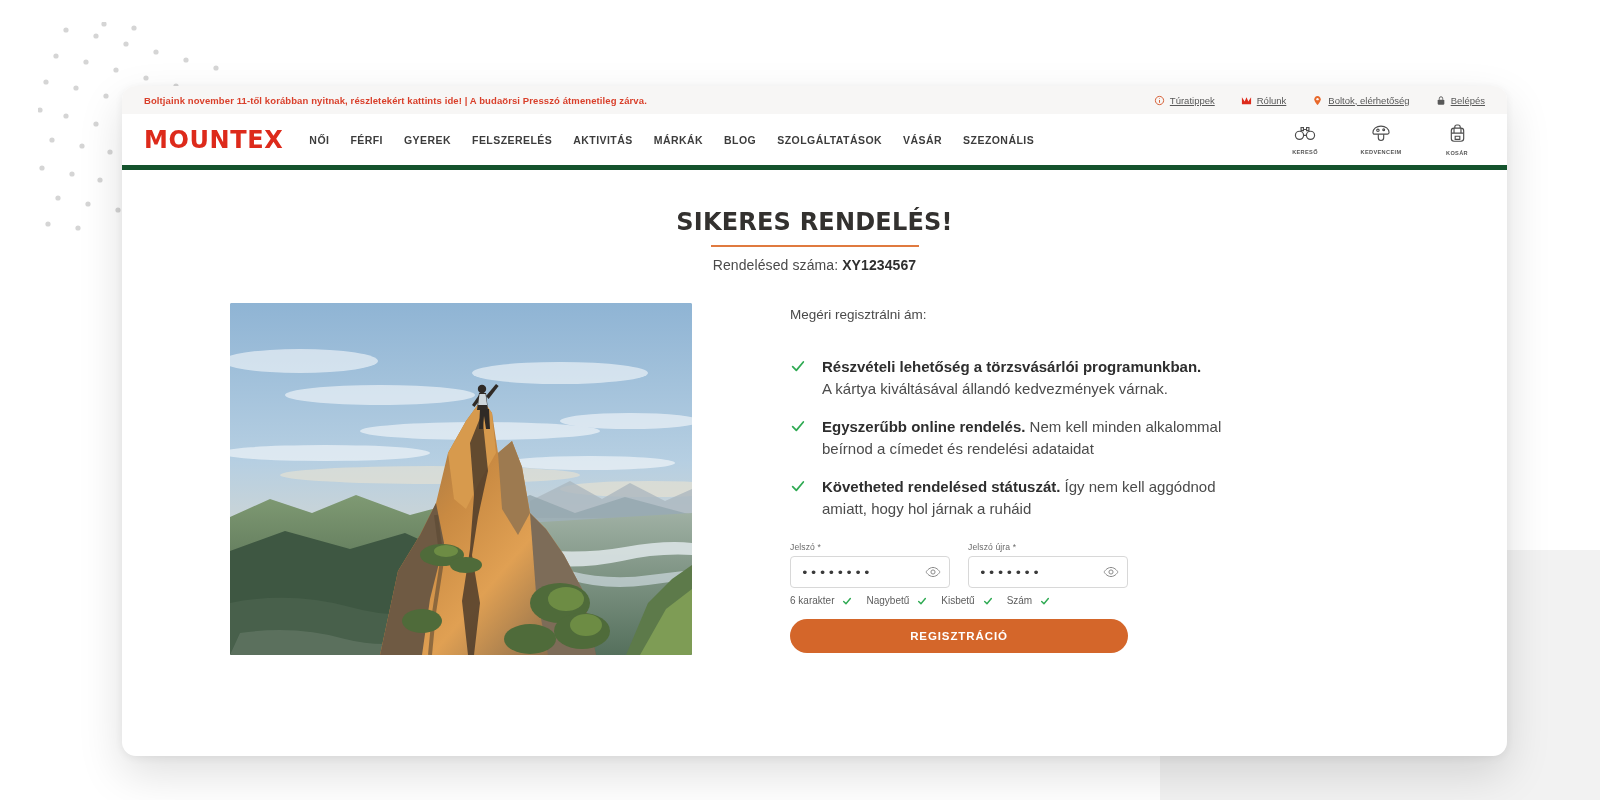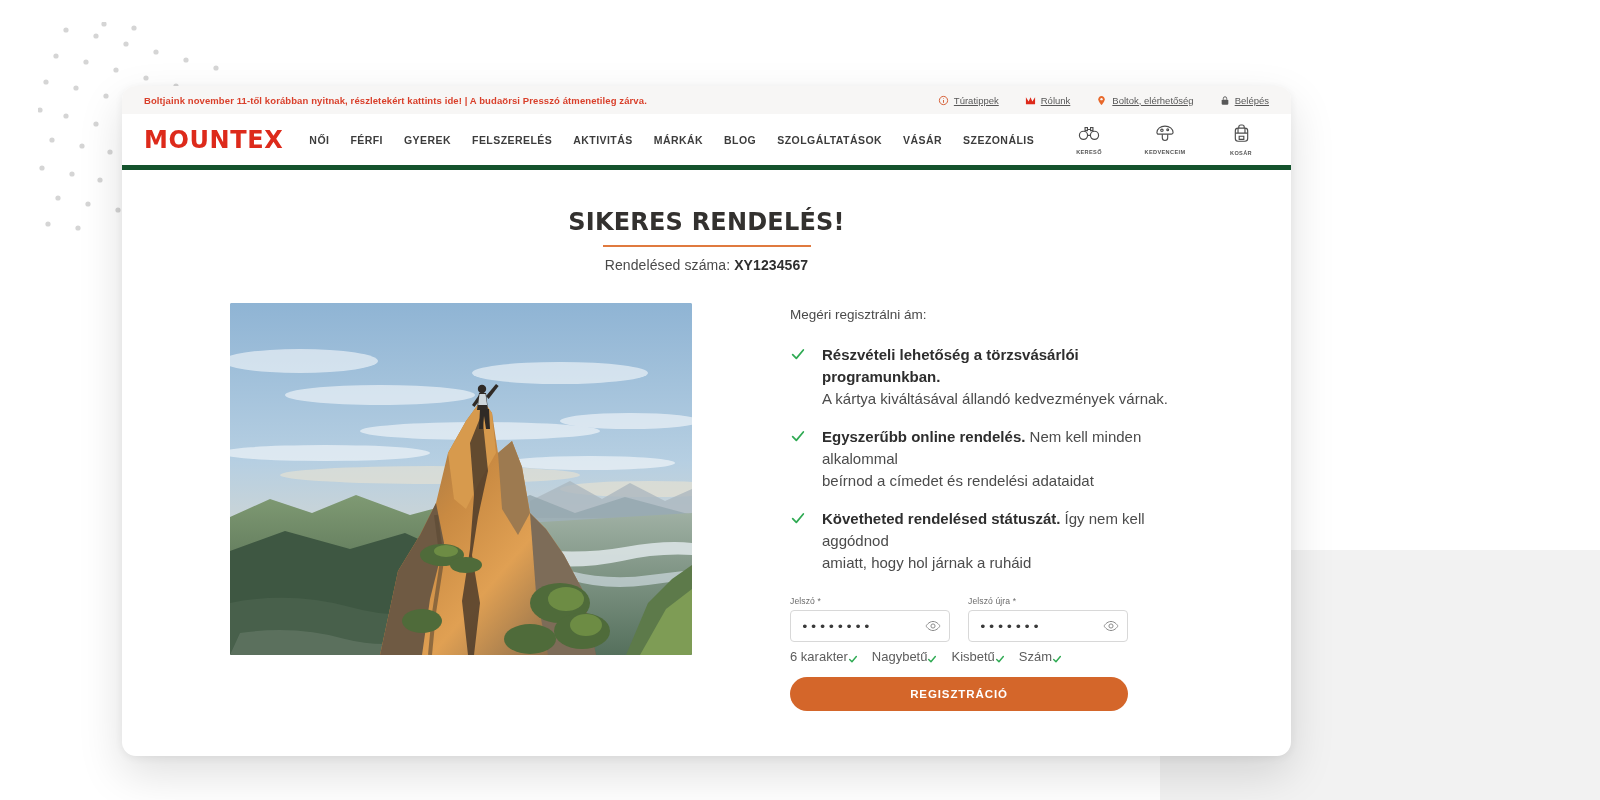--- a/index.html
+++ b/index.html
@@ -16,21 +16,21 @@
     position:absolute; left:38px; top:22px; width:200px; height:210px;
     z-index:0; pointer-events:none;
   }
   #deco-block {
     position:absolute; right:0; bottom:0; width:440px; height:250px;
     background:#f2f2f2; border-radius:28px 0 0 0; z-index:0;
   }
 
   
   #page-card {
-    position:absolute; left:122px; top:86px; width:1169px; height:670px;
+    position:absolute; left:122px; top:86px; width:1385px; height:670px;
     background:#ffffff; border-radius:14px; overflow:hidden; z-index:2;
     box-shadow:0 18px 45px rgba(0,0,0,.13), 0 2px 8px rgba(0,0,0,.06);
   }
 
   
   .topbar {
     height:28px; background:#f7f6f5; display:flex; align-items:center;
     padding:0 22px; font-size:9.5px; position:relative;
   }
   .topbar-msg { color:#d93f2a; font-weight:700; letter-spacing:.1px; white-space:nowrap; }
@@ -81,21 +81,21 @@
   .col-right { flex:1; padding-left:98px; padding-top:4px; }
 
   
   .photo {
     width:462px; height:352px; border-radius:2px; overflow:hidden;
     position:relative; background:#8aa9c4;
   }
   .photo svg { display:block; width:100%; height:100%; }
 
   
-  .intro { font-size:13.5px; color:#4a4a4a; margin-bottom:22px; }
+  .intro { font-size:13.5px; color:#4a4a4a; margin-bottom:34px; }
   .benefit { display:flex; gap:16px; margin-bottom:16px; }
   .check {
     flex:none; width:16px; height:16px; margin-top:2px;
     color:#2faa53;
   }
   .benefit-txt { font-size:15px; line-height:1.47; color:#4b4b4b; max-width:400px; }
   .benefit-txt b { color:#2e2e2e; font-weight:700; }
 
   
   .pw-row { display:flex; gap:18px; margin-top:22px; }
@@ -105,21 +105,21 @@
     height:32px; border:1px solid #d8d8d8; border-radius:4px; background:#fff;
     display:flex; align-items:center; padding:0 8px 0 10px;
   }
   .pw-dots {
     flex:1; font-size:13px; letter-spacing:1.2px; color:#3a3a3a;
     font-family:"DejaVu Sans", sans-serif; line-height:1;
   }
   .eye { flex:none; width:16px; height:16px; color:#8b8b8b; cursor:pointer; }
 
   .rules { display:flex; align-items:center; gap:14px; margin-top:7px; }
-  .rule { display:flex; align-items:center; gap:0; font-size:13px; color:#5d5d5d; }
+  .rule { display:flex; align-items:center; gap:8px; font-size:10px; color:#5d5d5d; }
   .rule .rc { width:10px; height:10px; color:#2faa53; }
 
   .cta {
     margin-top:13px; width:338px; height:34px; border:none; border-radius:18px;
     background:#d4662a; color:#fff; font-size:11.5px; font-weight:800;
     letter-spacing:.9px; cursor:pointer; font-family:"Liberation Sans", sans-serif;
   }
 </style>
 </head>
 <body>

